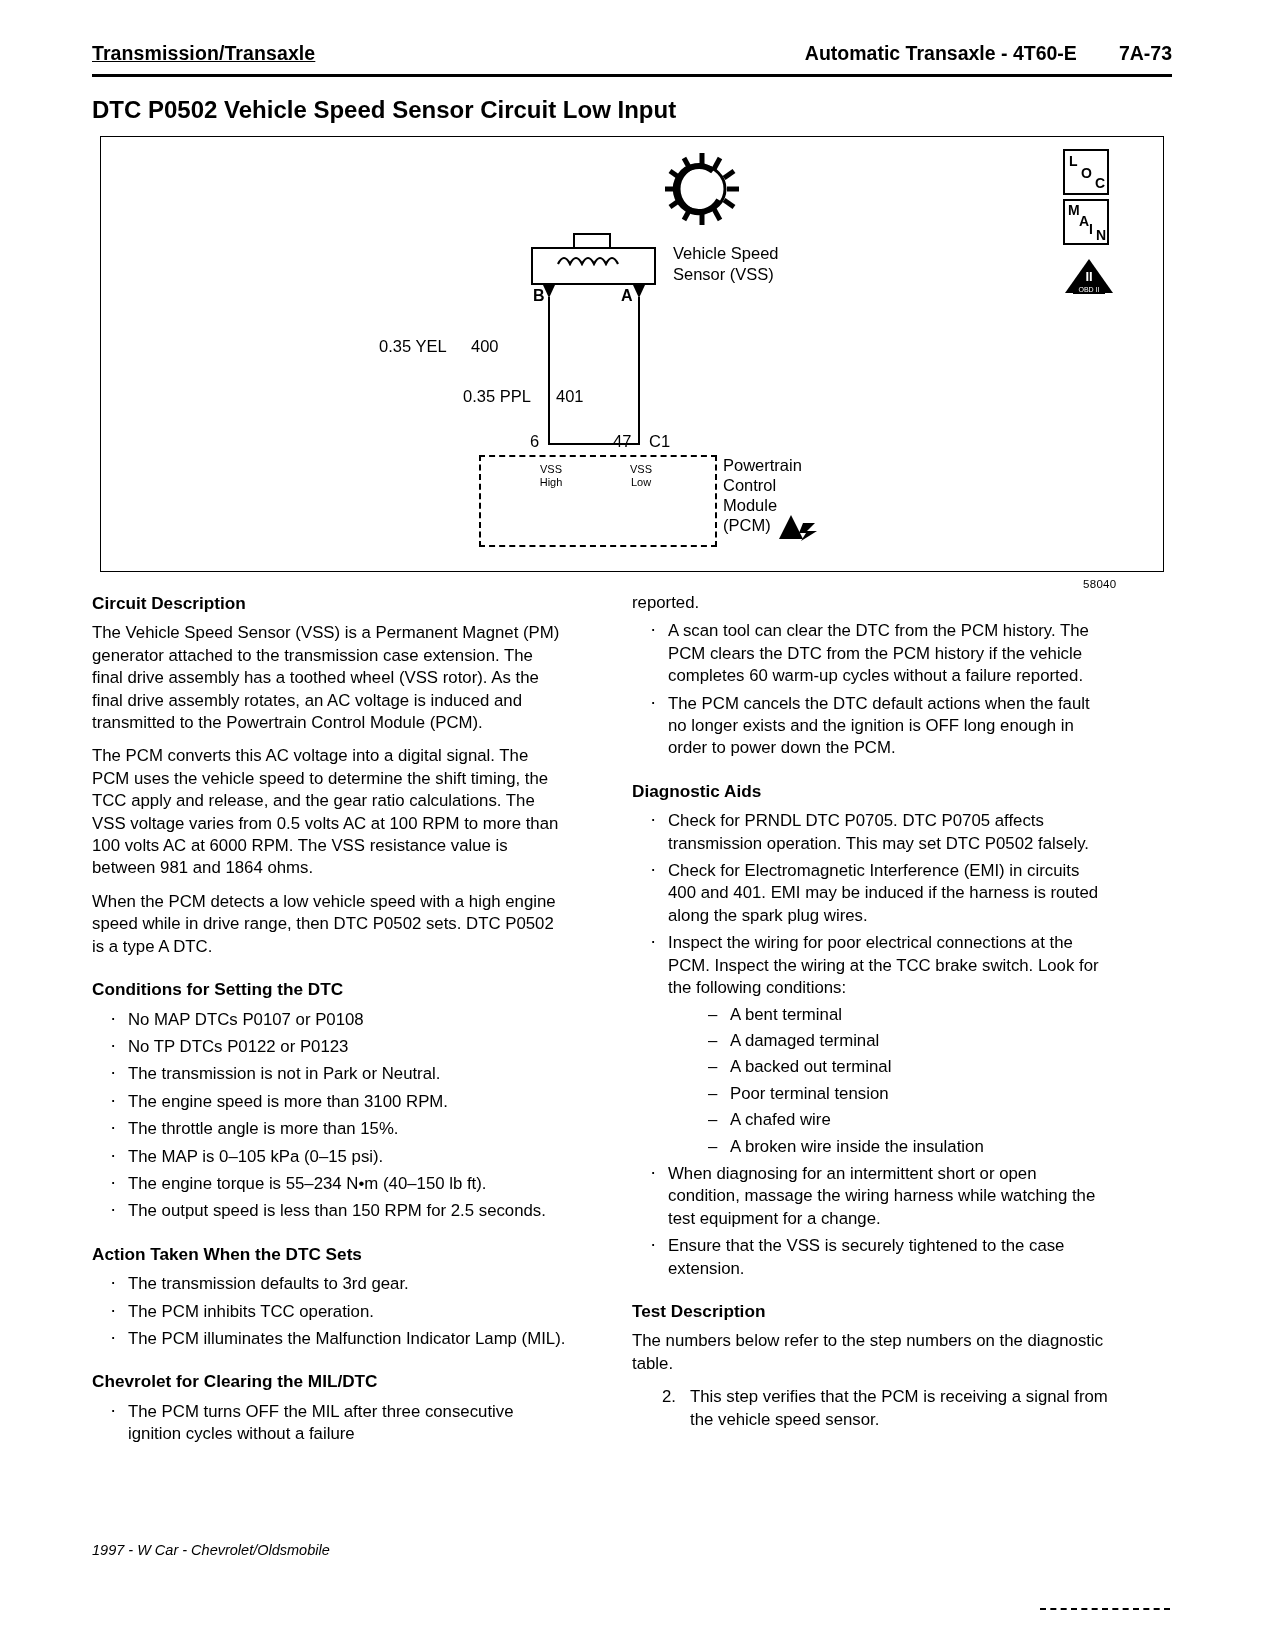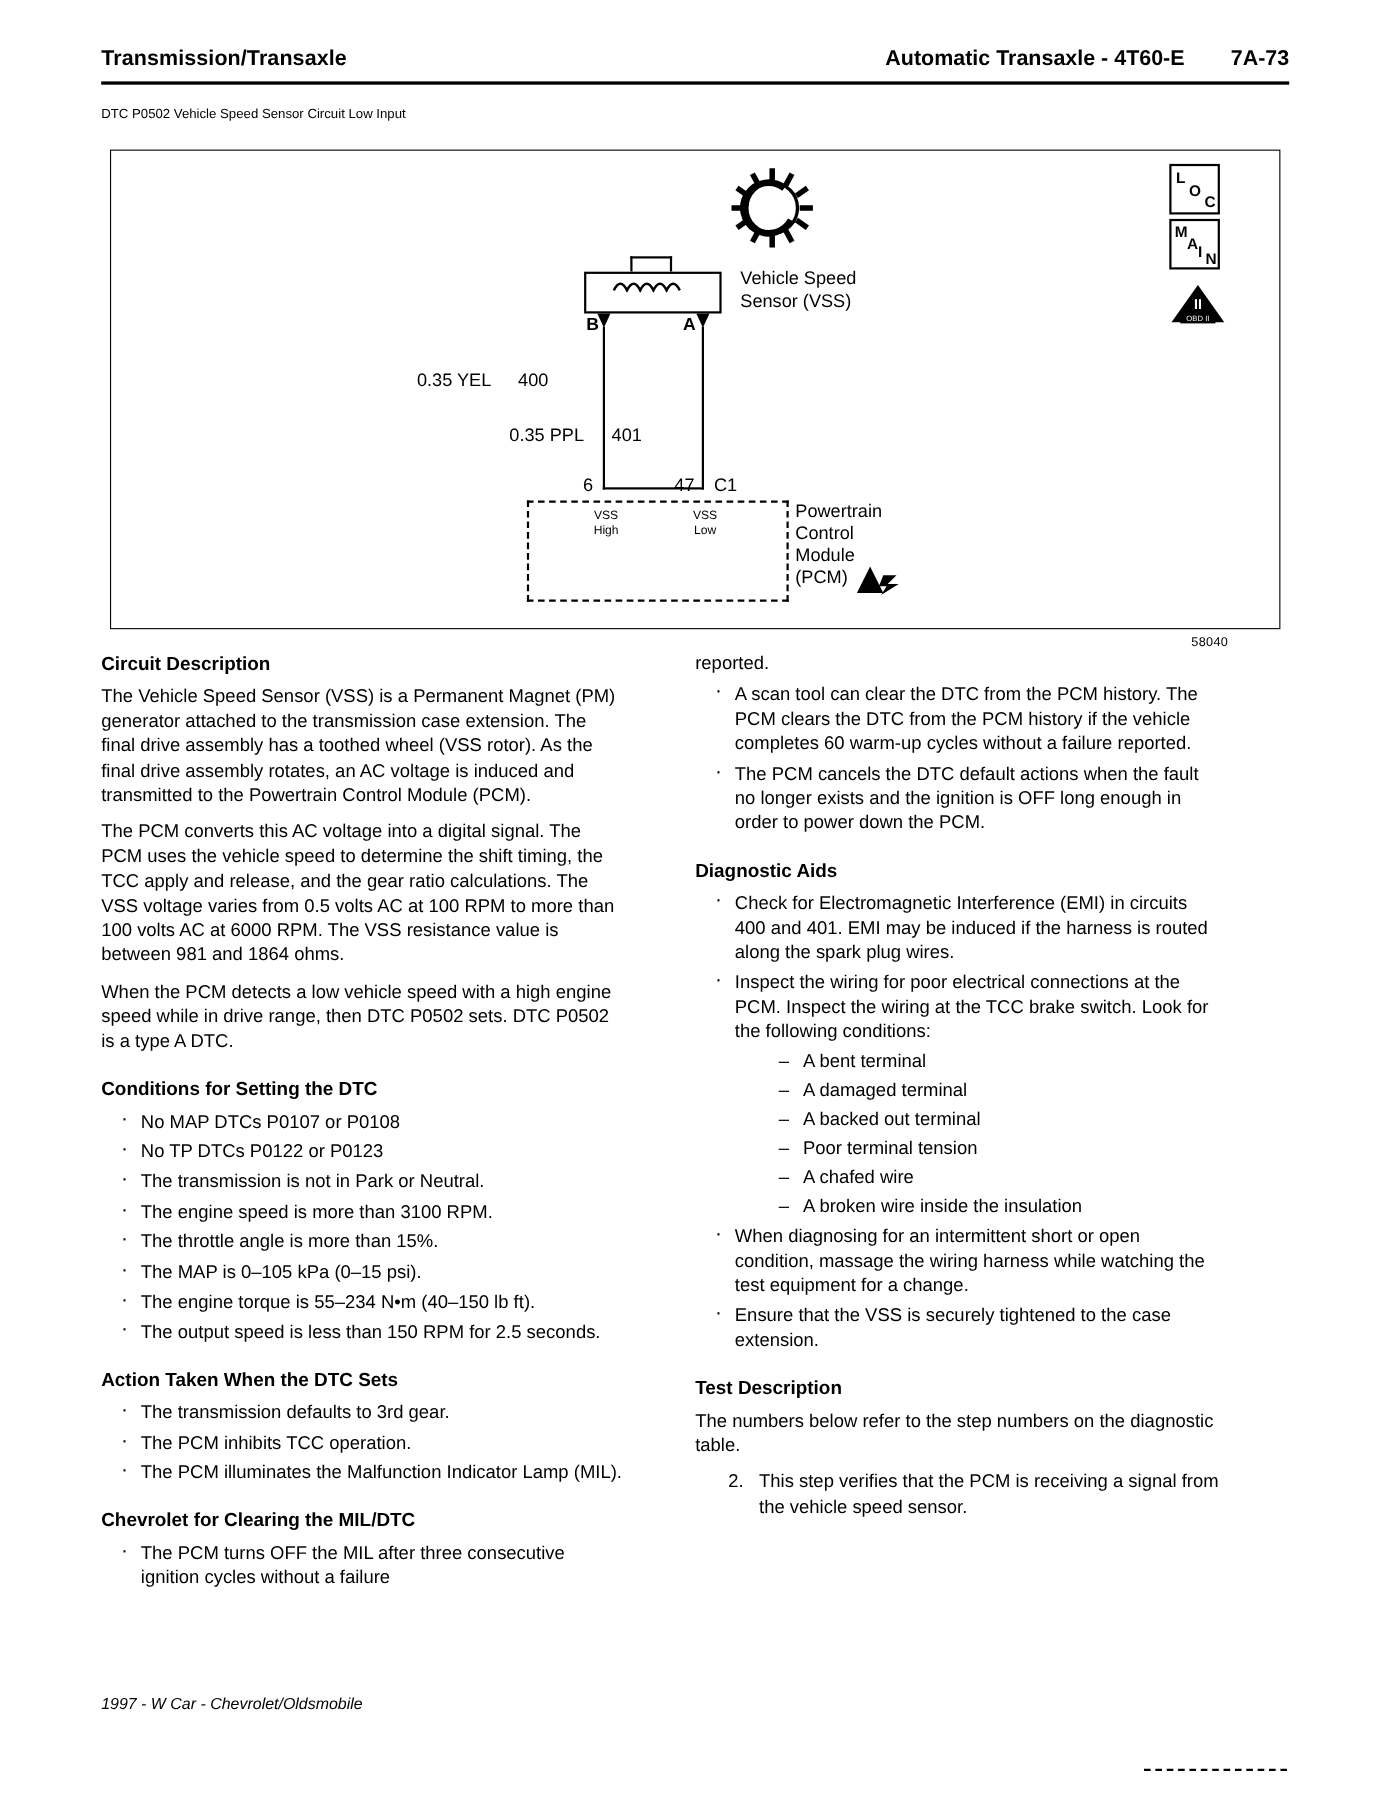--- a/index.html
+++ b/index.html
@@ -27,42 +27,42 @@
     position: absolute;
     left: 92px;
     top: 42px;
     width: 1080px;
     display: flex;
     align-items: baseline;
     justify-content: space-between;
     font-weight: bold;
     font-size: 19.5px;
   }
-  .hdr-left { letter-spacing: 0.1px; }
+  .hdr-left { letter-spacing: 0.1px; text-decoration: underline; }
   .hdr-right {
     display: flex;
     align-items: flex-start;
     gap: 42px;
   }
   .header-rule {
     position: absolute;
     left: 92px;
     top: 74px;
     width: 1080px;
     height: 3px;
     background: #000;
   }
 
   
   .dtc-title {
     position: absolute;
     left: 92px;
     top: 96px;
-    font-size: 12px;
-    font-weight: normal;
+    font-size: 24px;
+    font-weight: bold;
   }
 
   
   .figure {
     position: absolute;
     left: 100px;
     top: 136px;
     width: 1064px;
     height: 436px;
     border: 1.5px solid #000;
@@ -416,20 +416,21 @@
 
   <div class="col col-right">
     <p class="para" style="margin-bottom:6px">reported.</p>
     <ul class="bul">
       <li>A scan tool can clear the DTC from the PCM history. The PCM clears the DTC from the PCM history if the vehicle completes 60 warm-up cycles without a failure reported.</li>
       <li>The PCM cancels the DTC default actions when the fault no longer exists and the ignition is OFF long enough in order to power down the PCM.</li>
     </ul>
 
     <h3 class="sec spaced">Diagnostic Aids</h3>
     <ul class="bul">
+      <li>Check for PRNDL DTC P0705. DTC P0705 affects transmission operation. This may set DTC P0502 falsely.</li>
       <li>Check for Electromagnetic Interference (EMI) in circuits 400 and 401. EMI may be induced if the harness is routed along the spark plug wires.</li>
       <li>
         <span>Inspect the wiring for poor electrical connections at the PCM. Inspect the wiring at the TCC brake switch. Look for the following conditions:</span>
         <ul class="dash">
           <li>A bent terminal</li>
           <li>A damaged terminal</li>
           <li>A backed out terminal</li>
           <li>Poor terminal tension</li>
           <li>A chafed wire</li>
           <li>A broken wire inside the insulation</li>

